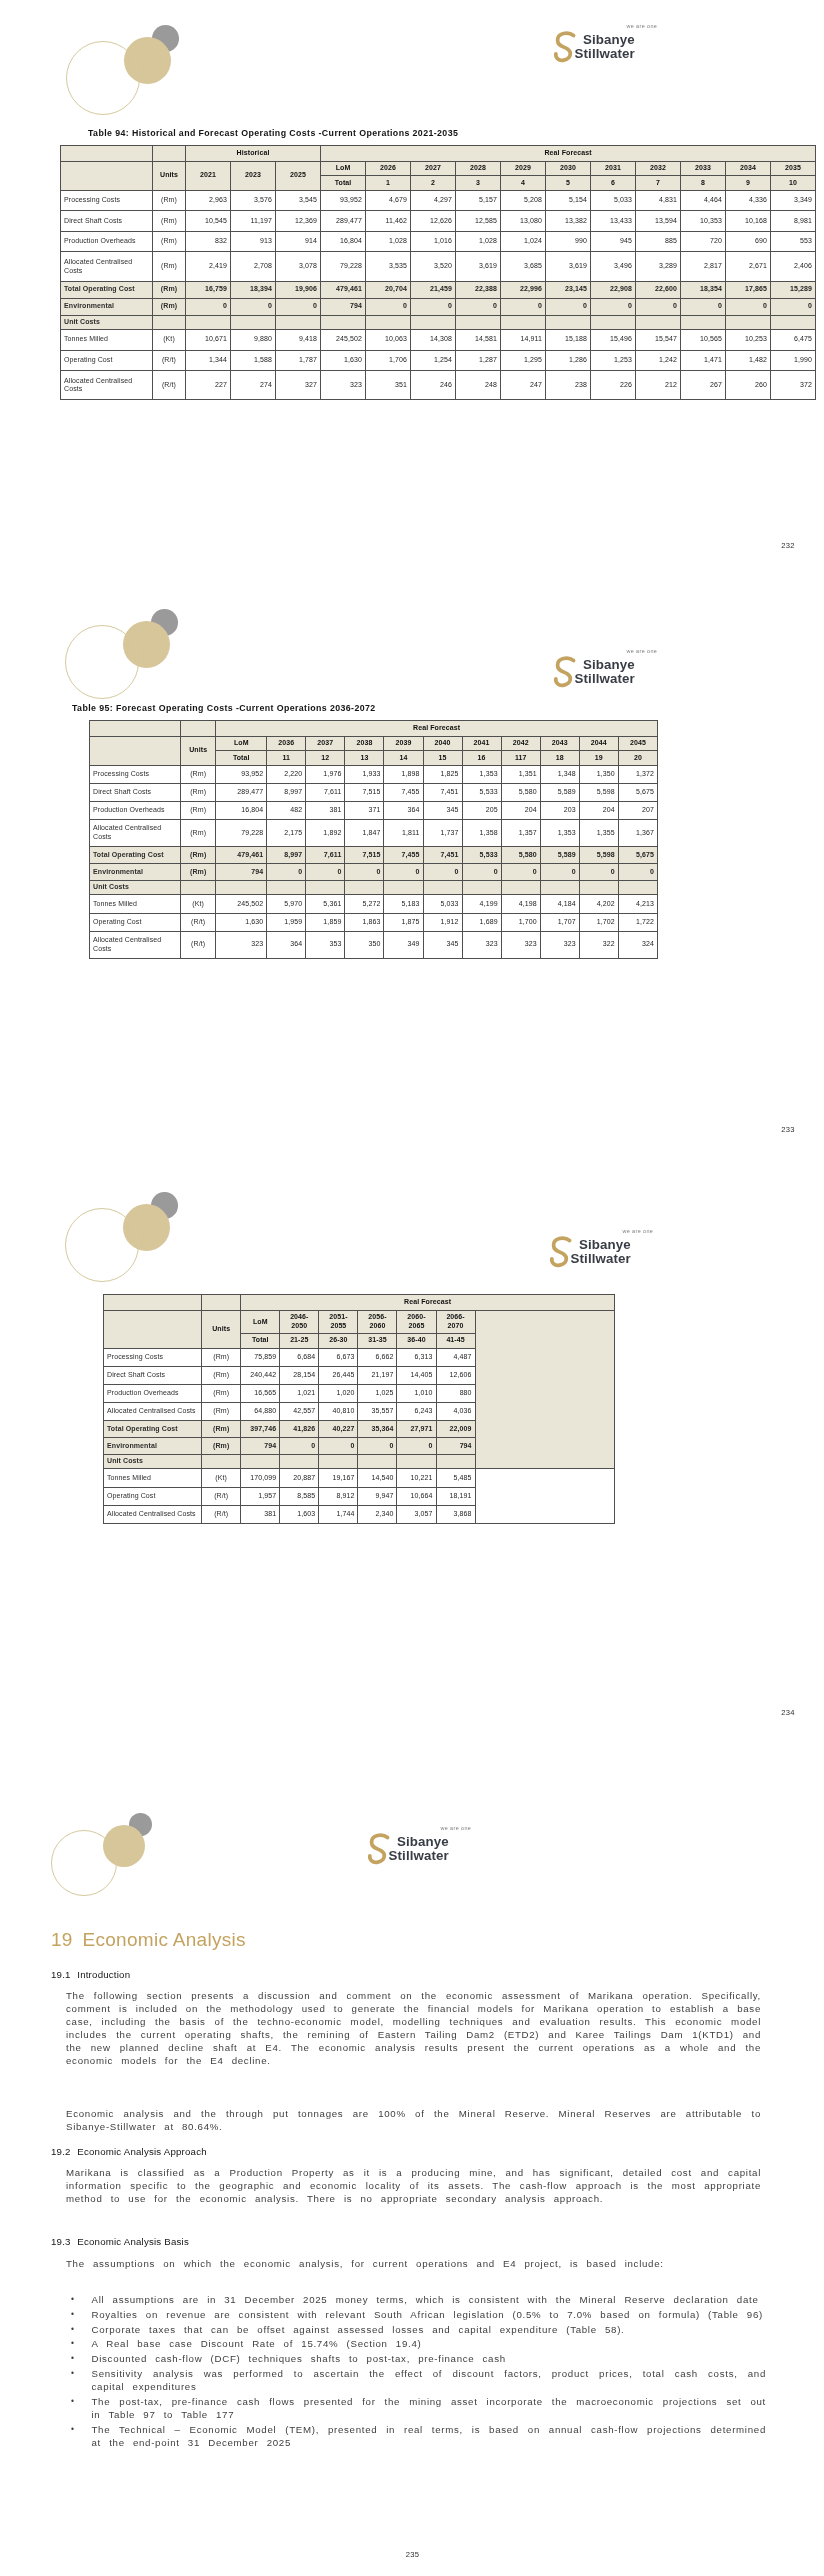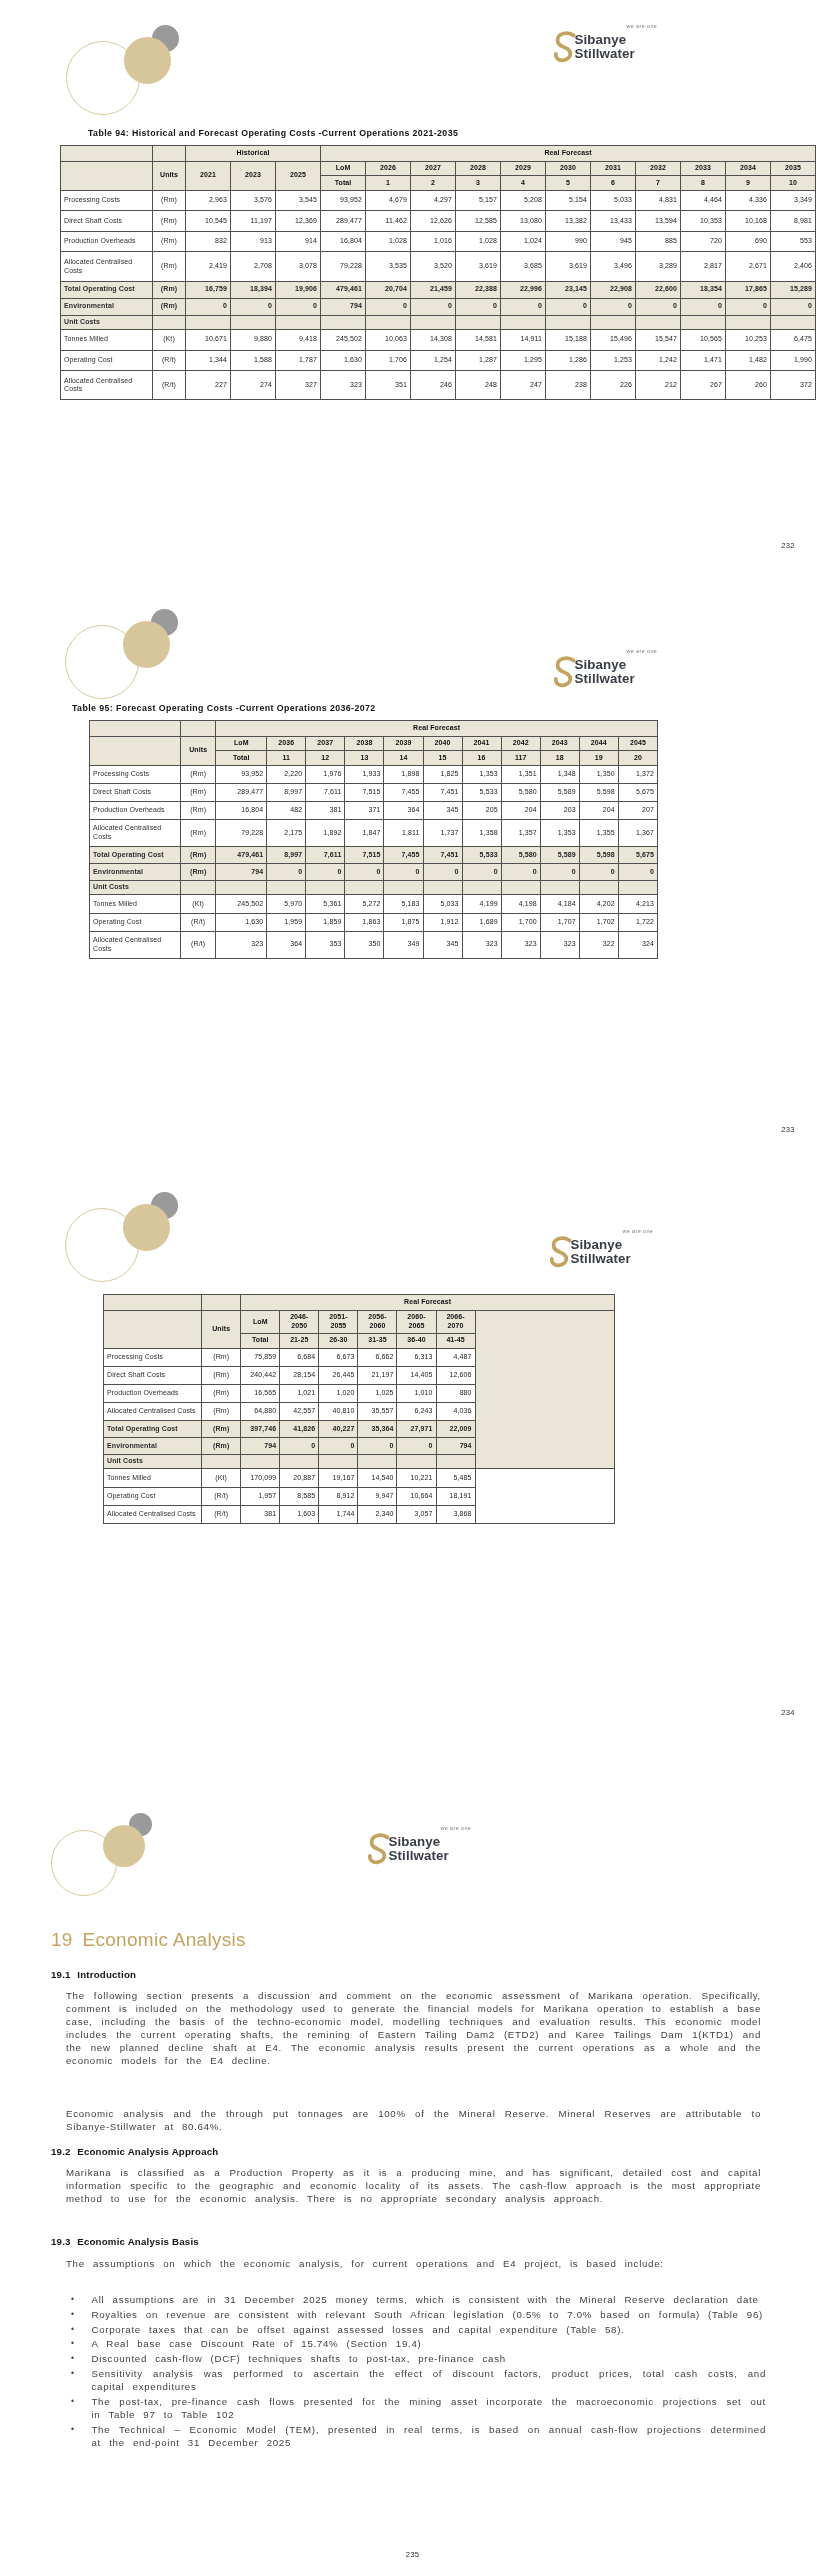--- a/index.html
+++ b/index.html
@@ -13,21 +13,21 @@
   
   .circle { position:absolute; border-radius:50%; }
   .c-outline { border:1.2px solid var(--circle-outline); background:transparent; z-index:3; }
   .c-tan { background:var(--circle-tan); z-index:2; }
   .c-gray { background:var(--circle-gray); z-index:1; }
 
   
   .logo-mount { position:absolute; z-index:4; }
   .logo { width:106px; }
   .logo .tagline { width:100%; text-align:right; font-size:5.4px; color:#7d7d7d; letter-spacing:0.4px; padding-right:1.8px; }
-  .logo .lockup { display:flex; align-items:center; margin-top:0.6px; }
+  .logo .lockup { display:flex; align-items:center; margin-top:0.6px;text-align:right; }
   .logo .words { margin-left:-2.4px; font-weight:700; color:var(--logo-dark); font-size:13.3px; line-height:14px; letter-spacing:0.1px; }
 
   
   .table-holder { position:absolute; }
   .table-title { position:absolute; font-weight:700; font-size:8.8px; letter-spacing:0.4px; color:#141414; white-space:nowrap; }
   table.op { border-collapse:collapse; table-layout:fixed; width:100%; color:#222; }
   table.op td { border:0.6px solid var(--border); padding:1.8px 3px; font-size:7px; line-height:1.25; letter-spacing:0.1px; overflow:hidden; vertical-align:middle; }
   td.hd { background:var(--beige); font-weight:700; text-align:center; color:#101010; }
   td.band { font-size:7.6px; }
   td.yr, td.sub { font-size:7.3px; }
@@ -48,21 +48,21 @@
   .t94 tr.r-total td { padding-top:3.6px; padding-bottom:3.6px; }
   .t95 tr.r-total td, .t96 tr.r-total td { padding-top:3.6px; padding-bottom:3.6px; }
 
   
   .pn { position:absolute; width:30px; text-align:center; font-size:7.6px; color:#2e2e2e; letter-spacing:0.3px; }
   .pn-center { position:absolute; left:0; width:825px; text-align:center; font-size:7.6px; color:#2e2e2e; letter-spacing:0.3px; }
 
   
   .h1-gold { position:absolute; left:51px; top:1929px; color:var(--gold); font-size:19px; font-weight:500; letter-spacing:0.3px; }
   .h1-gold .hnum { margin-right:9.7px; }
-  .h2 { position:absolute; left:51px; font-size:9.7px; font-weight:700; color:#161616; letter-spacing:0.2px; }
+  .h2 { position:absolute; left:51px; font-size:9.7px; font-weight:400; color:#161616; letter-spacing:0.2px; }
   .h2 .hnum { margin-right:6.6px; }
   .para { position:absolute; left:66px; width:695px; margin:0; font-size:9.7px; line-height:13px;
           color:var(--body-text); text-align:justify; letter-spacing:0.7px; word-spacing:4.8px; }
   .bullets { position:absolute; left:71px; top:2293px; width:695px; }
   .bullet { display:flex; font-size:9.7px; line-height:13px; color:var(--body-text); letter-spacing:0.7px; word-spacing:4.8px; margin-bottom:1.8px; }
   .bullet .dot { flex:0 0 20.5px; font-size:8.5px; }
   .bullet .txt { flex:1; text-align:justify; }
 </style>
 </head>
 <body>
@@ -786,21 +786,21 @@
       <div class="bullet">
           <span class="dot">•</span>
           <span class="txt">Discounted cash-flow (DCF) techniques shafts to post-tax, pre-finance cash</span>
         </div>
       <div class="bullet">
           <span class="dot">•</span>
           <span class="txt">Sensitivity analysis was performed to ascertain the effect of discount factors, product prices, total cash costs, and capital expenditures</span>
         </div>
       <div class="bullet">
           <span class="dot">•</span>
-          <span class="txt">The post-tax, pre-finance cash flows presented for the mining asset incorporate the macroeconomic projections set out in Table 97 to Table 102</span>
+          <span class="txt">The post-tax, pre-finance cash flows presented for the mining asset incorporate the macroeconomic projections set out in Table 97 to Table 177</span>
         </div>
       <div class="bullet">
           <span class="dot">•</span>
           <span class="txt">The Technical – Economic Model (TEM), presented in real terms, is based on annual cash-flow projections determined at the end-point 31 December 2025</span>
         </div>
     </div>
 
     <div class="pn-center" style="top:2550px">235</div>
   </div>
 

